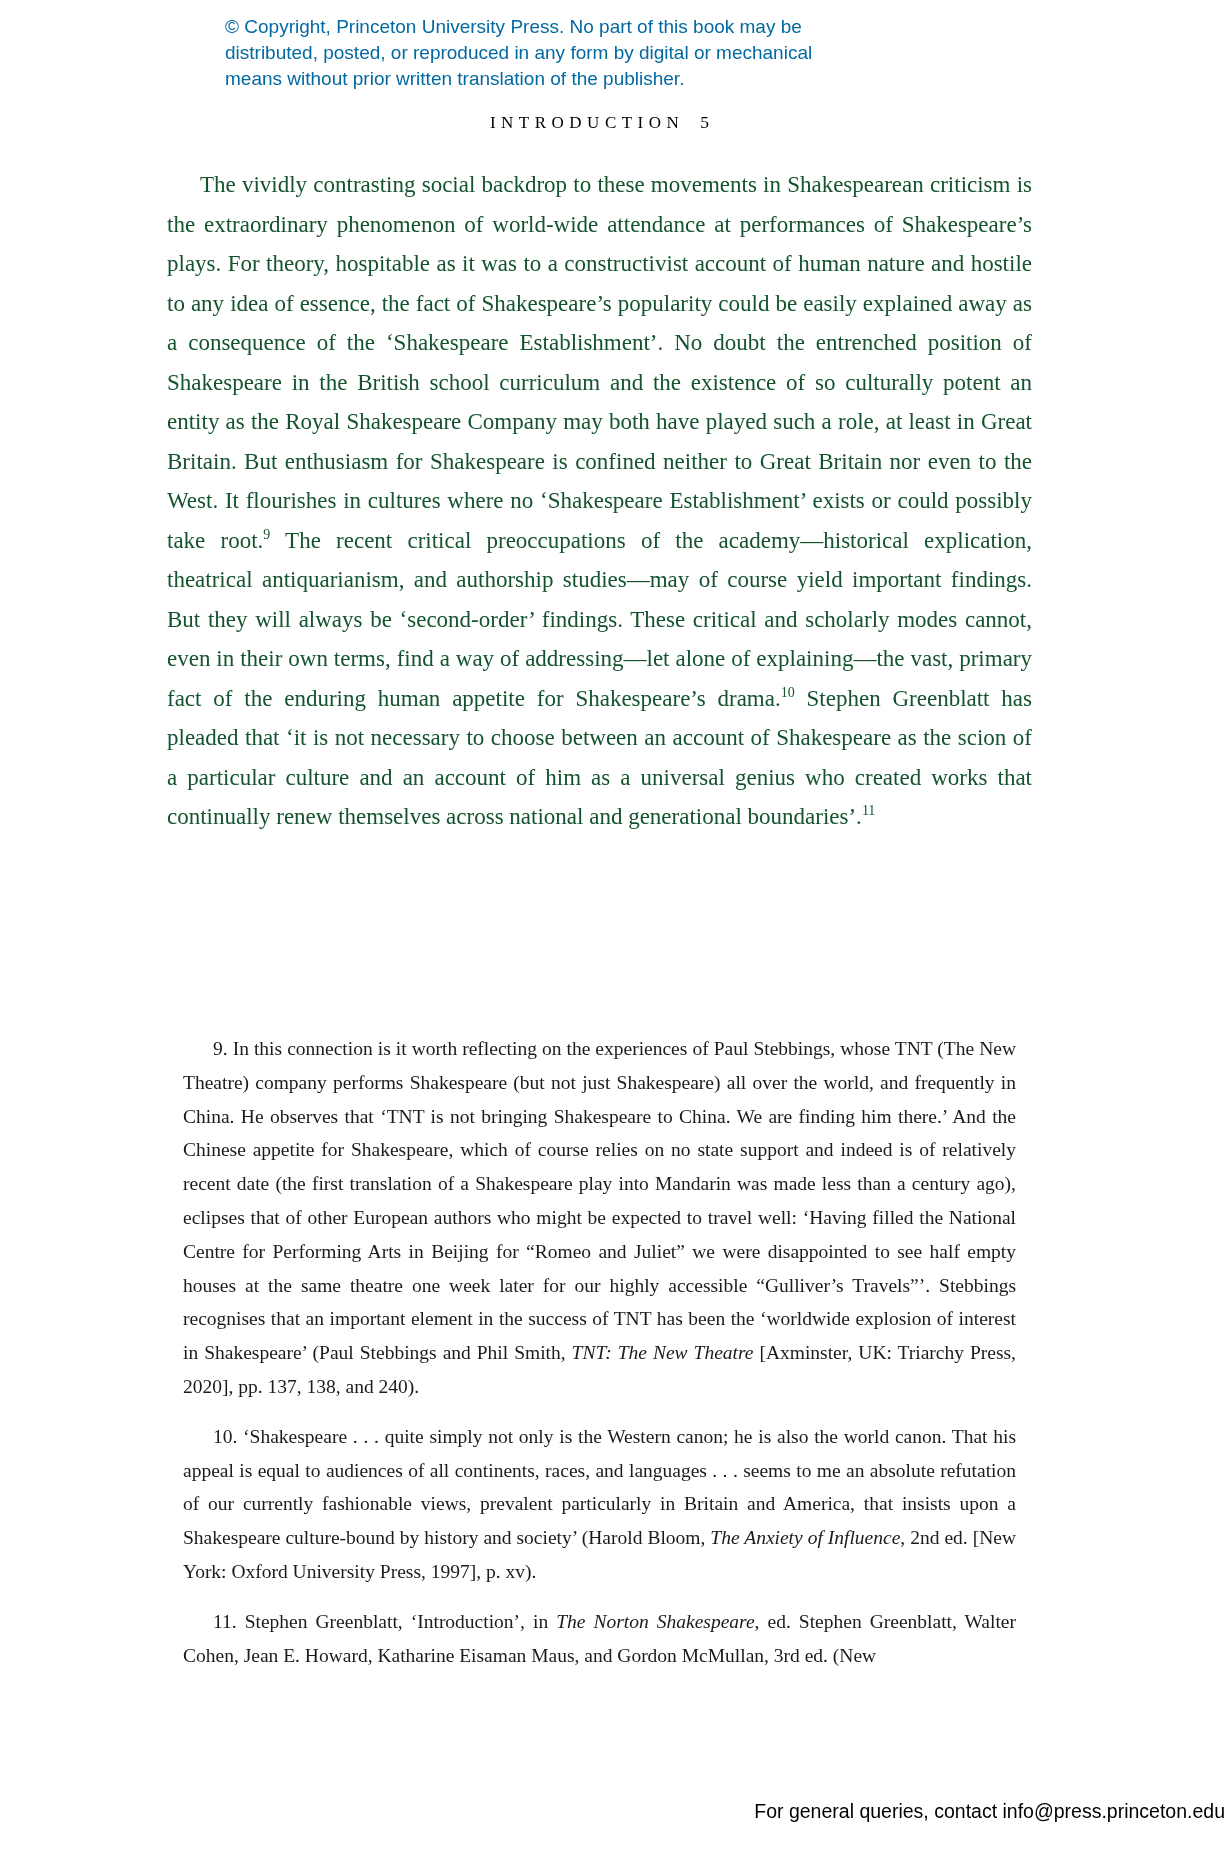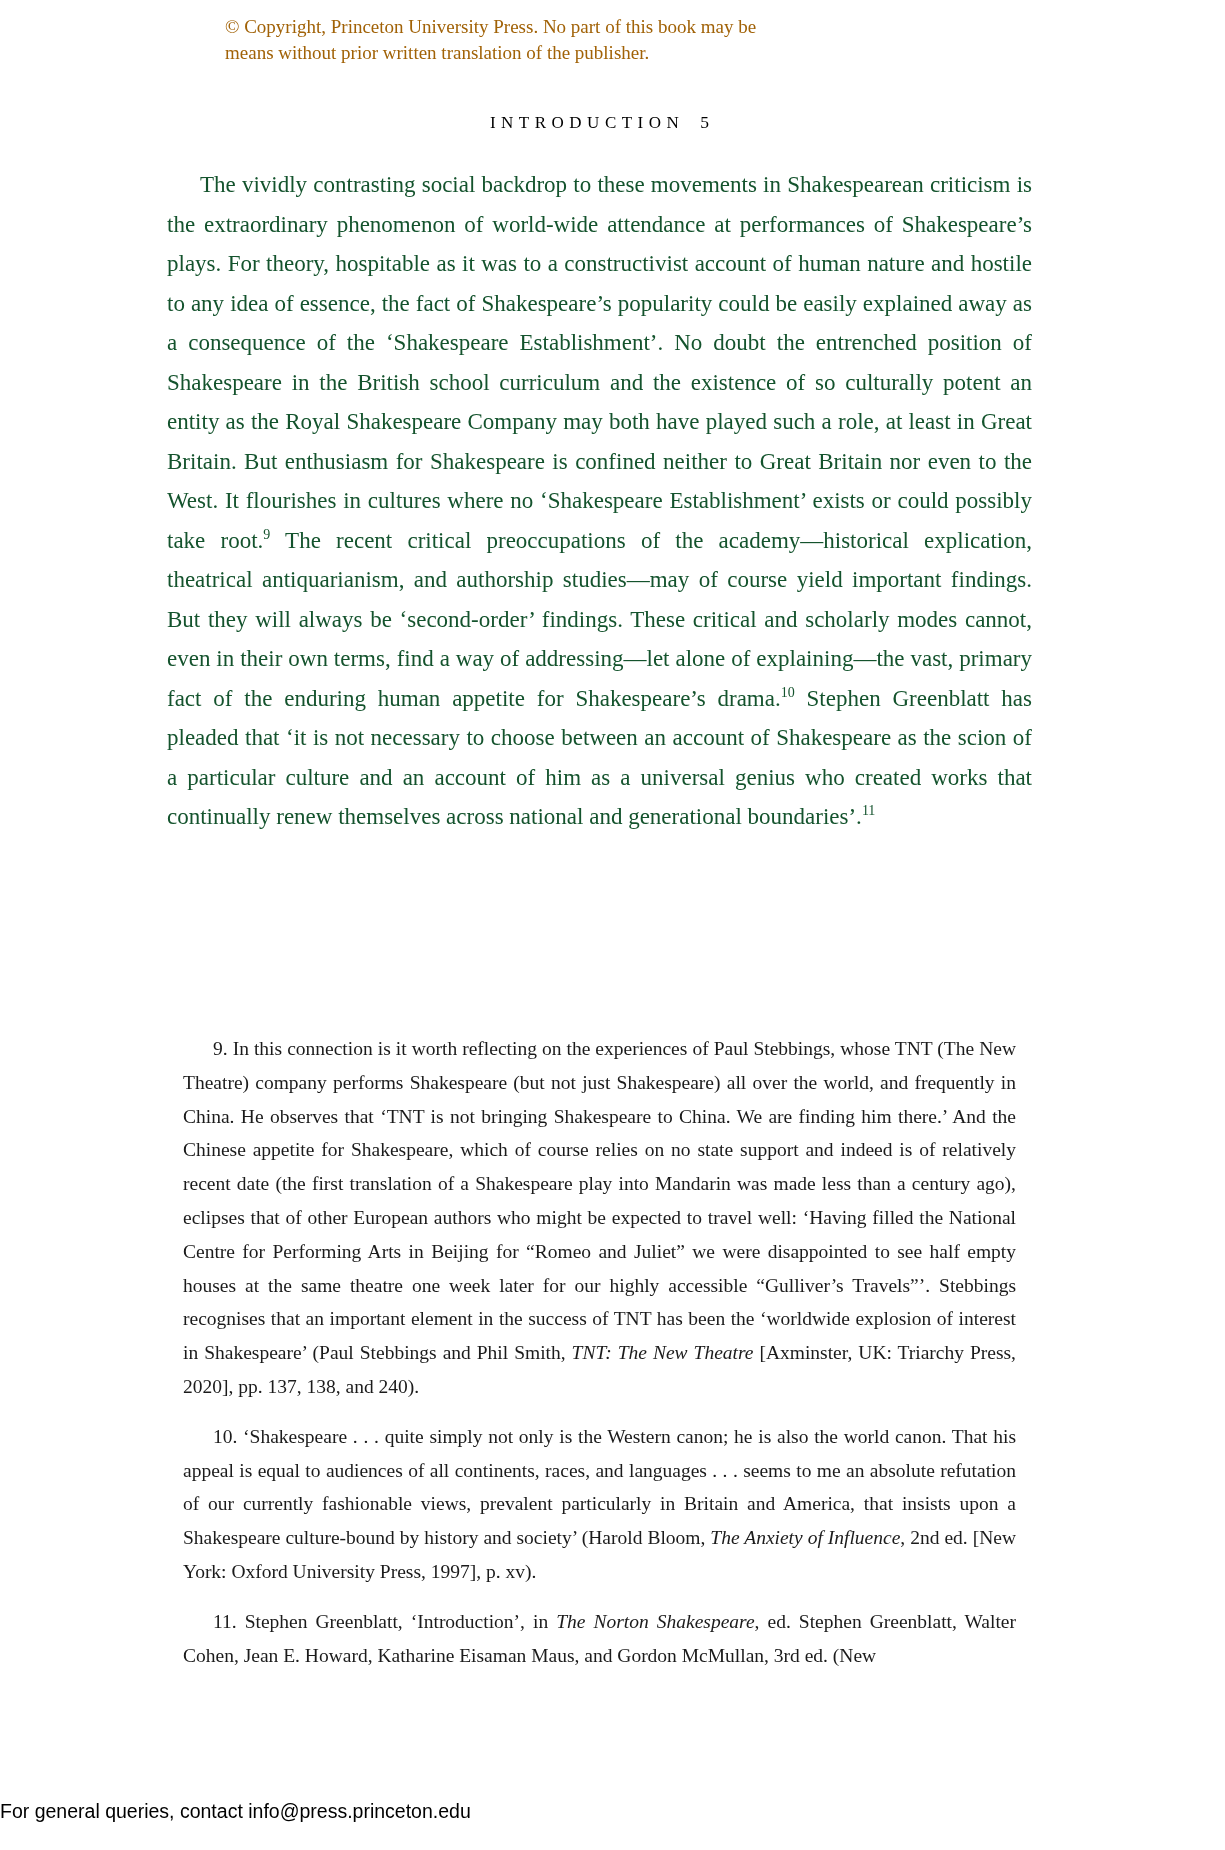--- a/index.html
+++ b/index.html
@@ -10,24 +10,24 @@
     position: relative;
     font-family: "Liberation Serif", serif;
     color: #1b1b1b;
     overflow: hidden;
   }
   .copyright {
     position: absolute;
     left: 225px;
     top: 14px;
     width: 640px;
-    font-family: Liberation Serif, serif;
+    font-family: Liberation Sans, sans-serif;
     font-size: 19px;
     line-height: 26px;
-    color: #a16207;
+    color: #0369a1;
     text-align: left;
   }
   .running-head {
     position: absolute;
     left: 167px;
     top: 112px;
     width: 865px;
     text-align: center;
     color: #000000;
   }
@@ -71,31 +71,32 @@
   .footnote {
     text-indent: 30px;
     margin: 16px;
   }
   .footnote .book-title { font-style: italic; }
   .page-footer {
     position: absolute;
     left: 0;
     top: 1800px;
     width: 1225px;
-    text-align: left;
+    text-align: right;
     font-family: "Liberation Sans", sans-serif;
     font-size: 19.5px;
     color: #000000;
   }
 </style>
 </head>
 <body>
 
 <div class="copyright">
   <div>© Copyright, Princeton University Press. No part of this book may be</div>
+  <div>distributed, posted, or reproduced in any form by digital or mechanical</div>
   <div>means without prior written translation of the publisher.</div>
 </div>
 
 <div class="running-head">
   <span class="rh-title">INTRODUCTION</span><span class="rh-page">5</span>
 </div>
 
 <p class="body-para"><span>The vividly contrasting social backdrop to these movements in Shakespearean criticism is the extraordinary phenomenon of world-wide attendance at performances of Shakespeare’s plays. For theory, hospitable as it was to a constructivist account of human nature and hostile to any idea of essence, the fact of Shakespeare’s popularity could be easily explained away as a consequence of the ‘Shakespeare Establishment’. No doubt the entrenched position of Shakespeare in the British school curriculum and the existence of so culturally potent an entity as the Royal Shakespeare Company may both have played such a role, at least in Great Britain. But enthusiasm for Shakespeare is confined neither to Great Britain nor even to the West. It flourishes in cultures where no ‘Shakespeare Establishment’ exists or could possibly take root.</span><sup>9</sup><span> The recent critical preoccupations of the academy—historical explication, theatrical antiquarianism, and authorship studies—may of course yield important findings. But they will always be ‘second-order’ findings. These critical and scholarly modes cannot, even in their own terms, find a way of addressing—let alone of explaining—the vast, primary fact of the enduring human appetite for Shakespeare’s drama.</span><sup>10</sup><span> Stephen Greenblatt has pleaded that ‘it is not necessary to choose between an account of Shakespeare as the scion of a particular culture and an account of him as a universal genius who created works that continually renew themselves across national and generational boundaries’.</span><sup>11</sup></p>
 
 <div class="footnotes">

